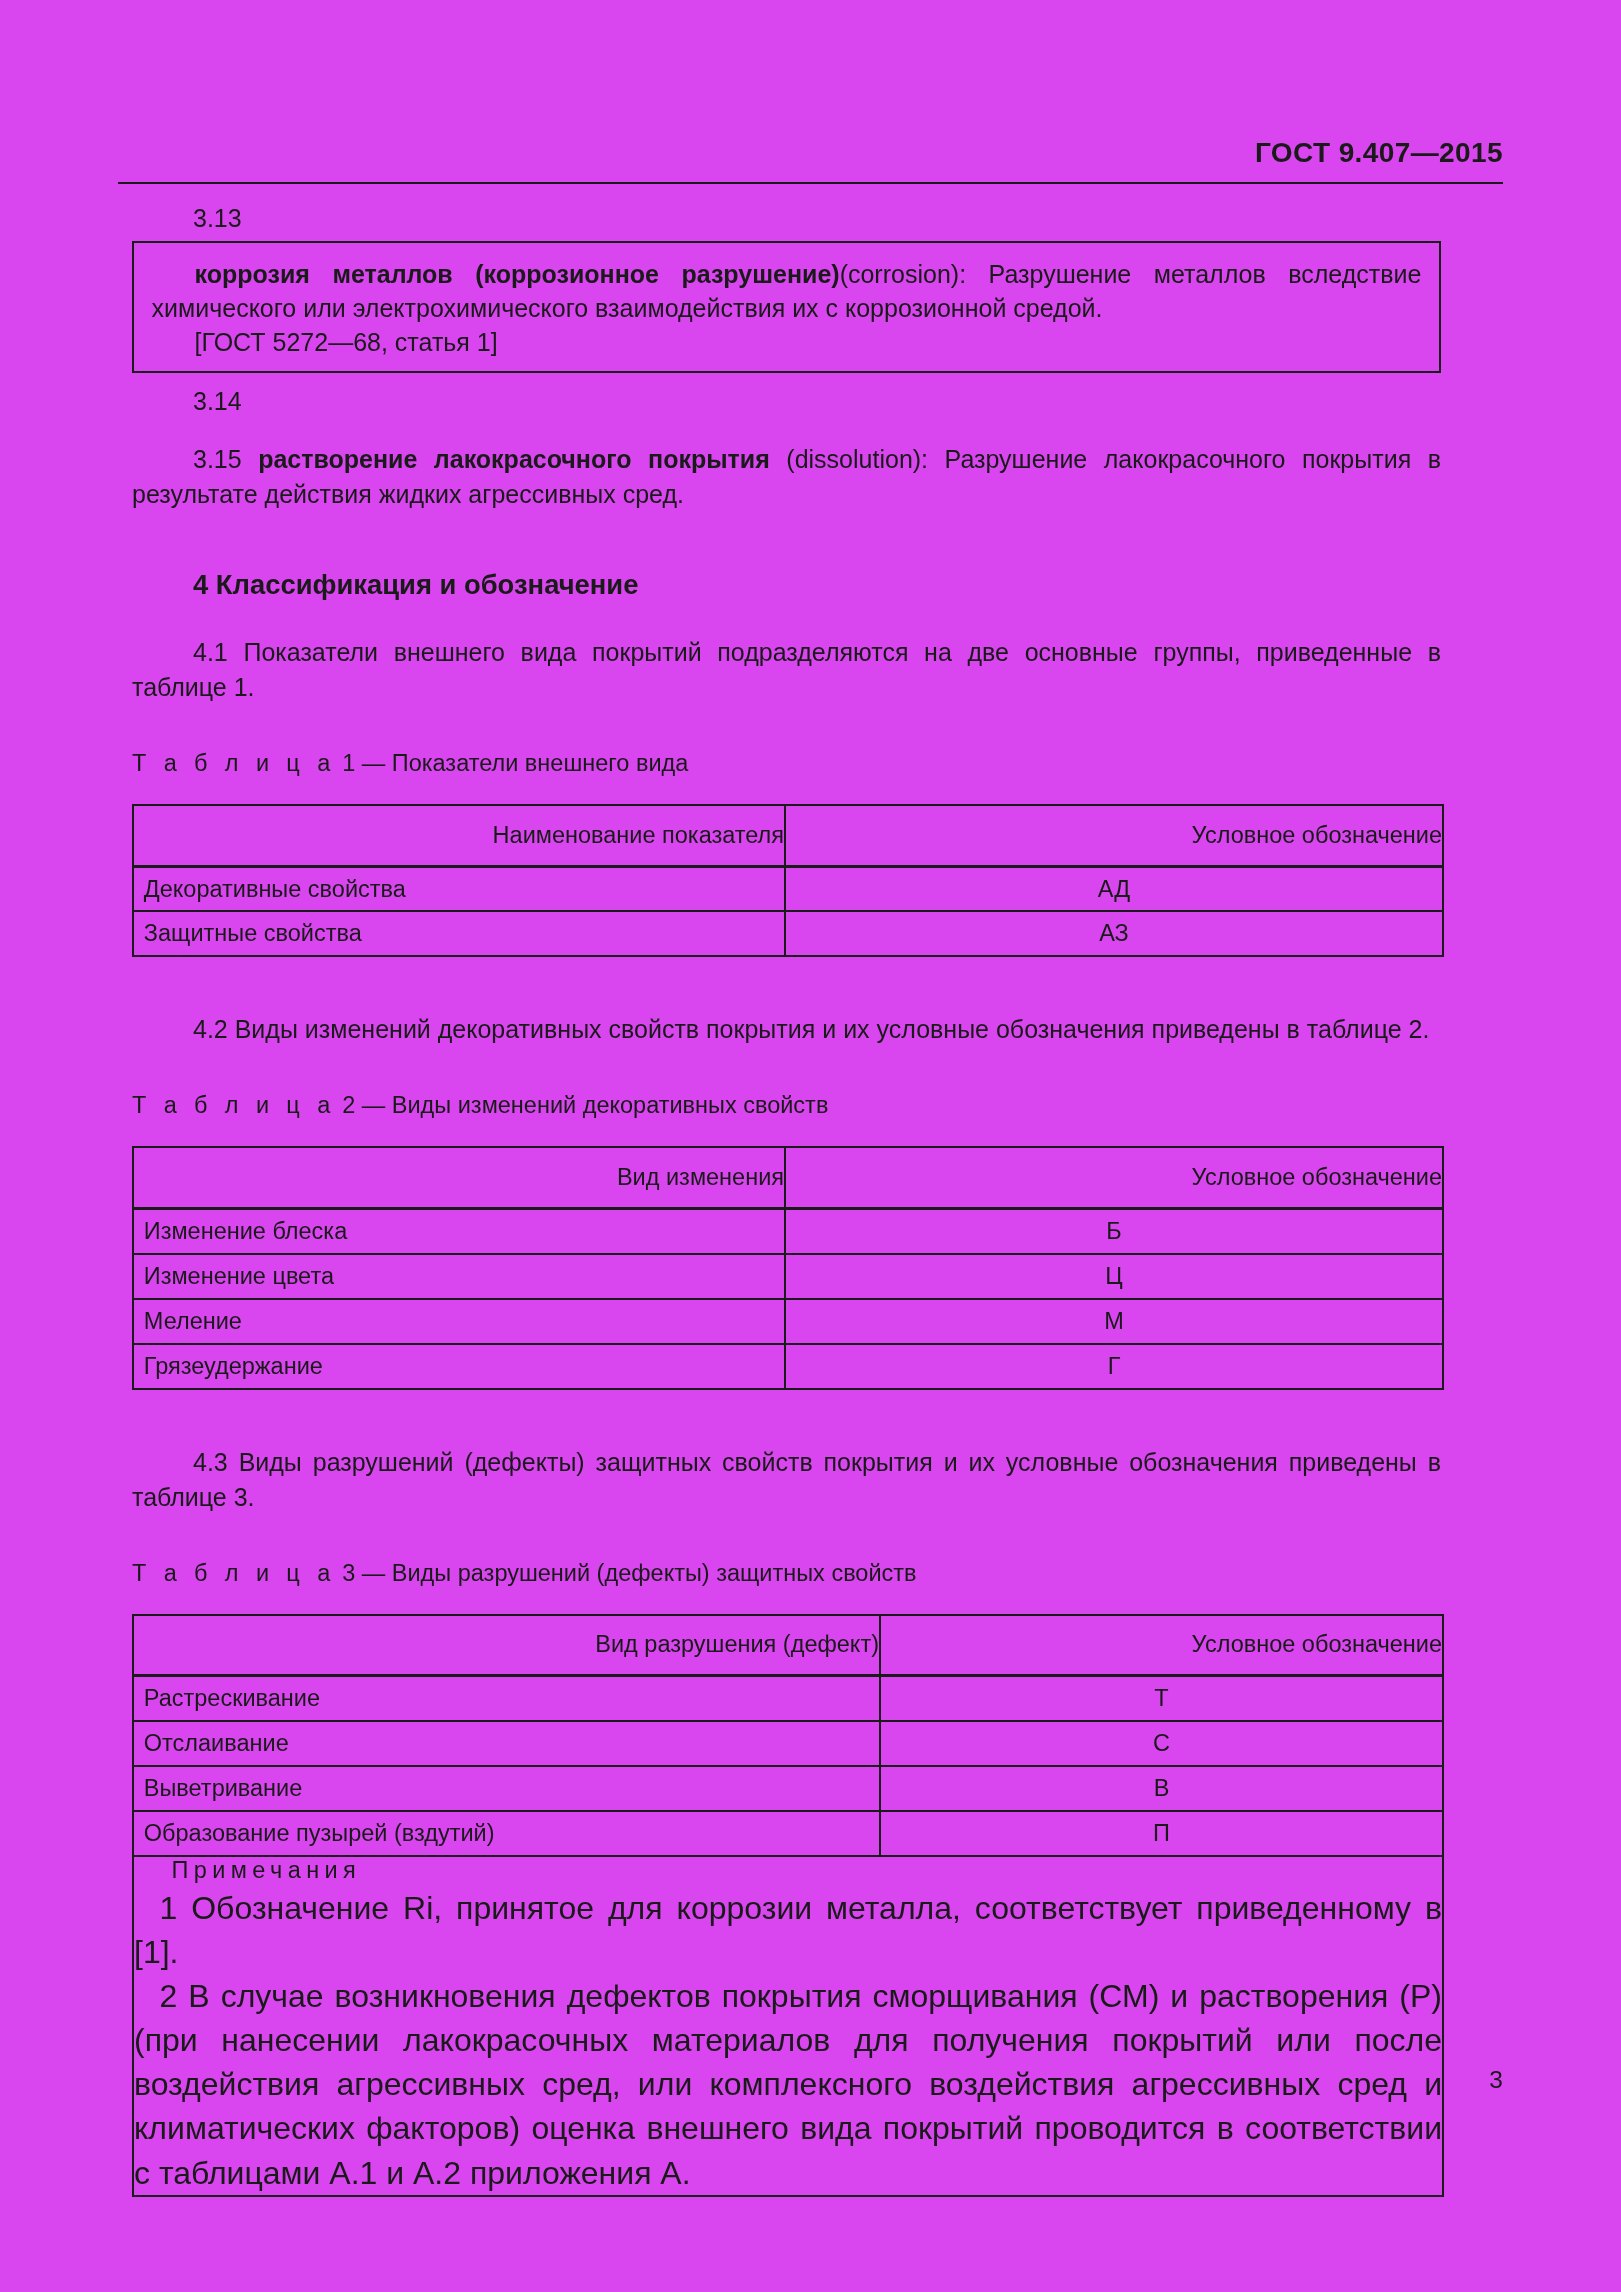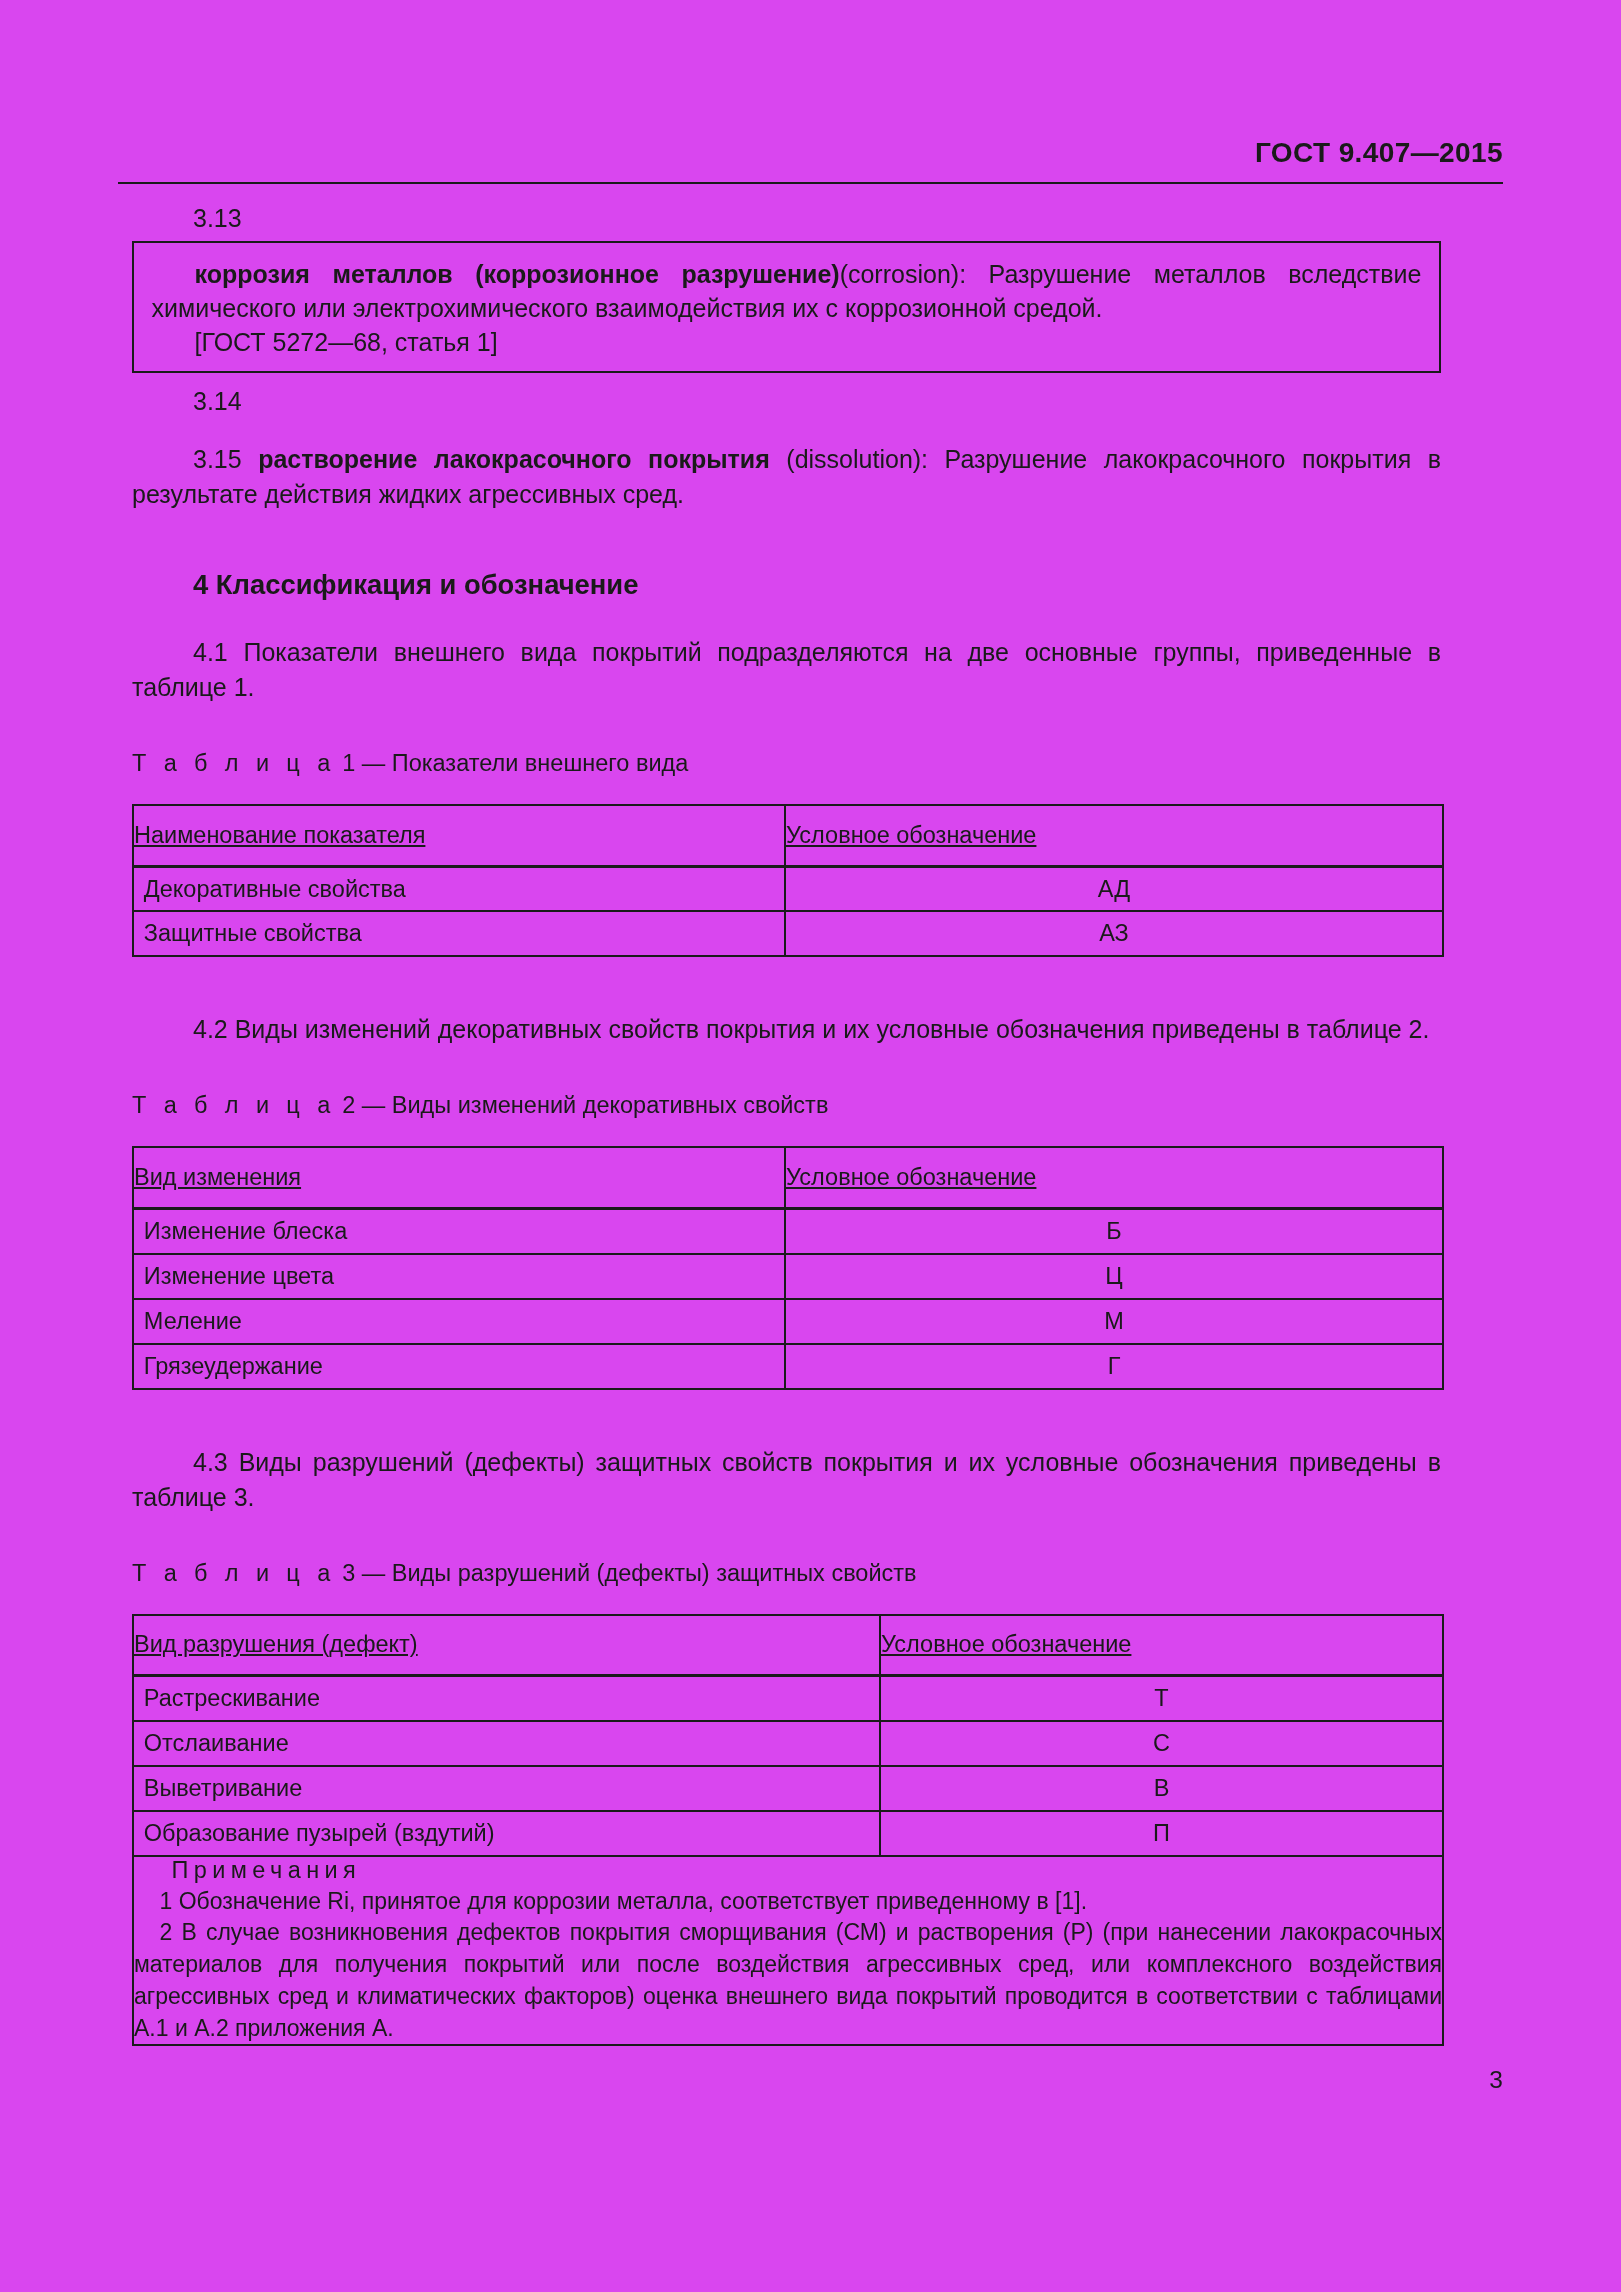--- a/index.html
+++ b/index.html
@@ -136,23 +136,22 @@
     border-right: 2px solid #1a1a1a;
     border-top: 2px solid #1a1a1a;
     border-bottom: 2px solid #1a1a1a;
     padding: 0;
     font-weight: normal;
     vertical-align: middle;
     box-sizing: border-box;
   }
   table.gost thead th {
     height: 61px;
-    text-align: left;
+    text-align: right;
     border-bottom: 2px solid #1a1a1a;
-    text-decoration: underline;
   }
   table.gost tbody tr:first-child td {
     border-top: 3.9px solid #1a1a1a;
   }
   table.gost td.cell-name {
     text-align: left;
     padding: 7.8px 5.9px 7.8px 9.8px;
     height: 45px;
   }
   table.gost td.cell-code {
@@ -166,21 +165,21 @@
     padding: 9.8px 13.7px 13.7px 13.7px;
     text-align: left;
   }
   .notes-title {
     font-size: 23.5px;
     letter-spacing: 5.4px;
     padding-left: 25.5px;
     margin: 0 0 2px 12px;
   }
   .note-item {
-    font-size: 23px;
+    font-size: 32px;
     line-height: 1.38;
     margin: 0;
     text-align: justify;
     text-indent: 25.5px;
   }
 
   
   .page-number {
     position: absolute;
     right: 118px;

